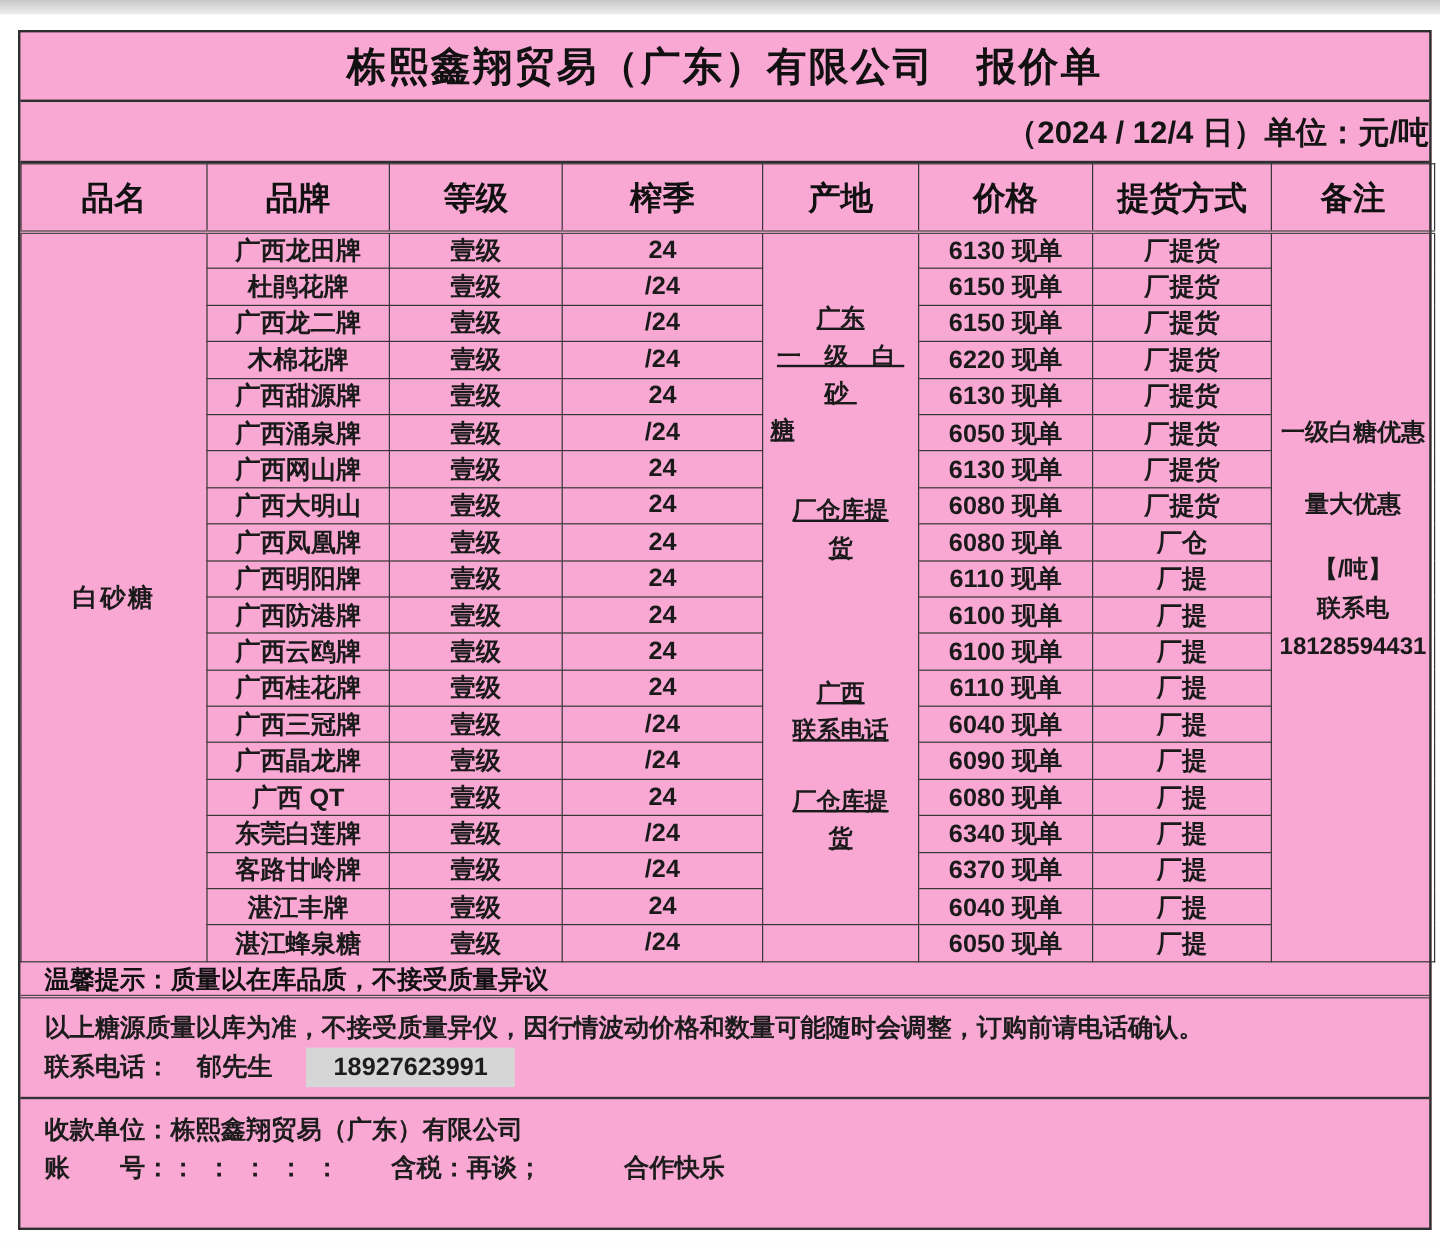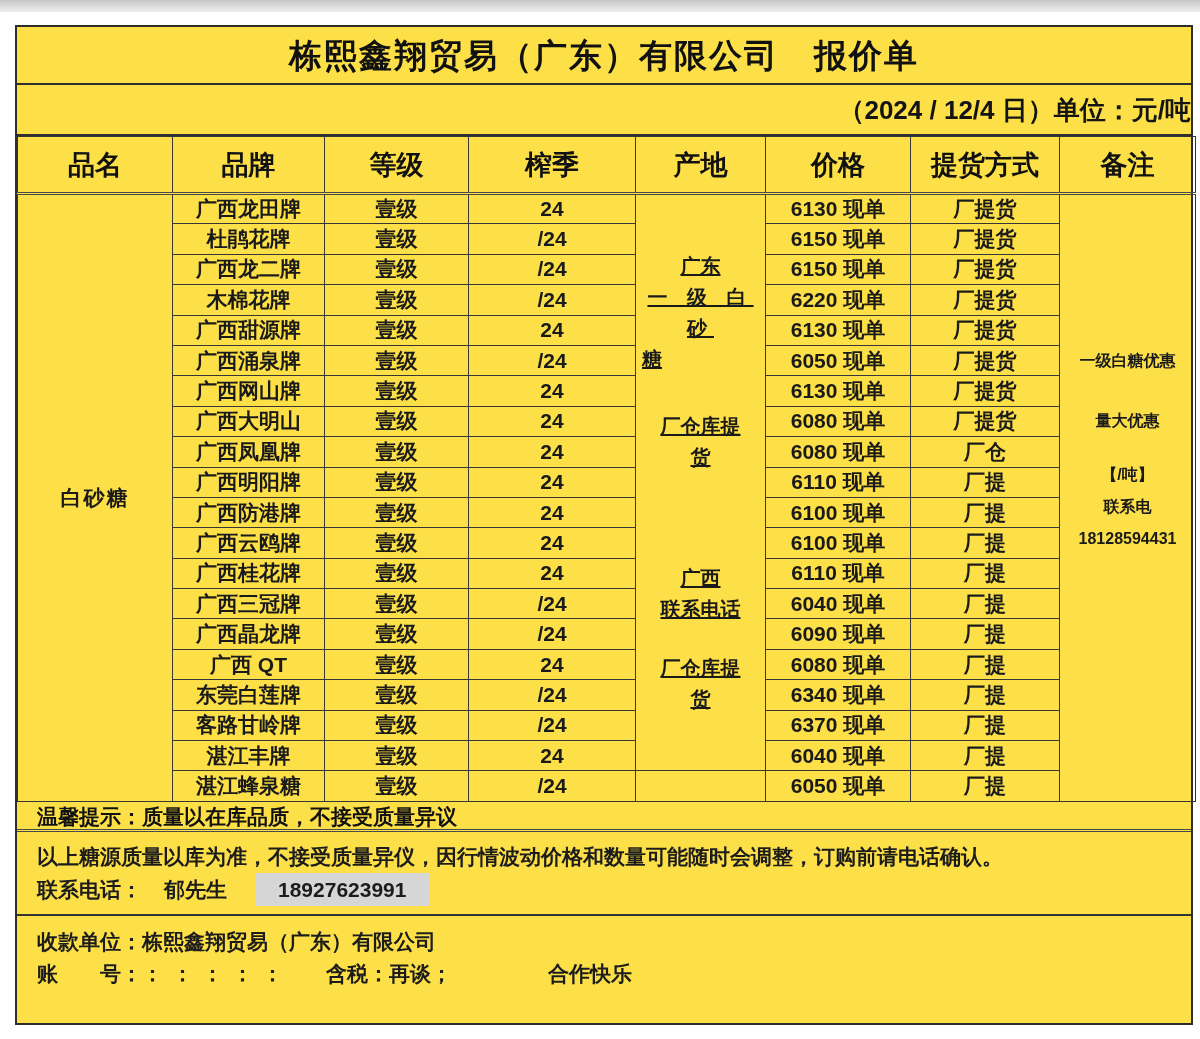--- a/index.html
+++ b/index.html
@@ -10,21 +10,21 @@
     color: #1c1c1c;
   }
   .top-strip {
     width: 1200px; height: 12px;
     background: linear-gradient(to bottom, #c7c7c7, #efefef);
   }
   .sheet {
     margin: 13px 0 0 15px;
     width: 1178px;
     border: 2px solid #2e2e2e;
-    background: #fde047;
+    background: #f9a8d4;
   }
   .title {
     height: 58px; line-height: 58px;
     text-align: center;
     font-size: 33px; font-weight: 800; letter-spacing: 2px;
     border-bottom: 2px solid #2e2e2e;
     color: #111;
   }
   .subtitle {
     height: 51px; line-height: 51px;
@@ -70,21 +70,21 @@
   .og0 { margin-bottom: 36px; }
   .og0 div:nth-child(2) { letter-spacing: 7px; }
   .og0 div:nth-child(3) { text-align: left; padding-left: 6px; }
   .og1 { margin-bottom: 90px; }
   .og2 { margin-bottom: 28px; }
   td.c-remark { vertical-align: middle; }
   .remark-wrap {
     display: flex; flex-direction: column;
     align-items: center; 
     transform: translateY(-48px);
-    font-size: 16px; font-weight: 600; line-height: 32px;
+    font-size: 20px; font-weight: 600; line-height: 32px;
   }
   .rm-0 { margin-bottom: 28px; }
   .rm-1 { margin-bottom: 22px; }
   .warm-tip {
     height: 30px; line-height: 30px;
     padding-left: 20px;
     font-size: 21px; font-weight: 800; 
     border-bottom: 3px double #4a4a4a;
     color: #111;
   }
@@ -103,21 +103,21 @@
     display: inline-block;
   }
   .footer {
     height: 107px;
     padding: 10px 0 0 20px;
     font-size: 21px; font-weight: 600;
     line-height: 32px;
   }
   .acct-colons { letter-spacing: 9px; }
   .tax-note { margin-left: 34px; }
-  .coop-note { margin-left: 96px; }
+  .coop-note { margin-left: 68px; }
 </style>
 </head>
 <body>
 
 <div class="top-strip"></div>
 
 <div class="sheet">
 
   <div class="title">栋熙鑫翔贸易（广东）有限公司　报价单</div>
 

